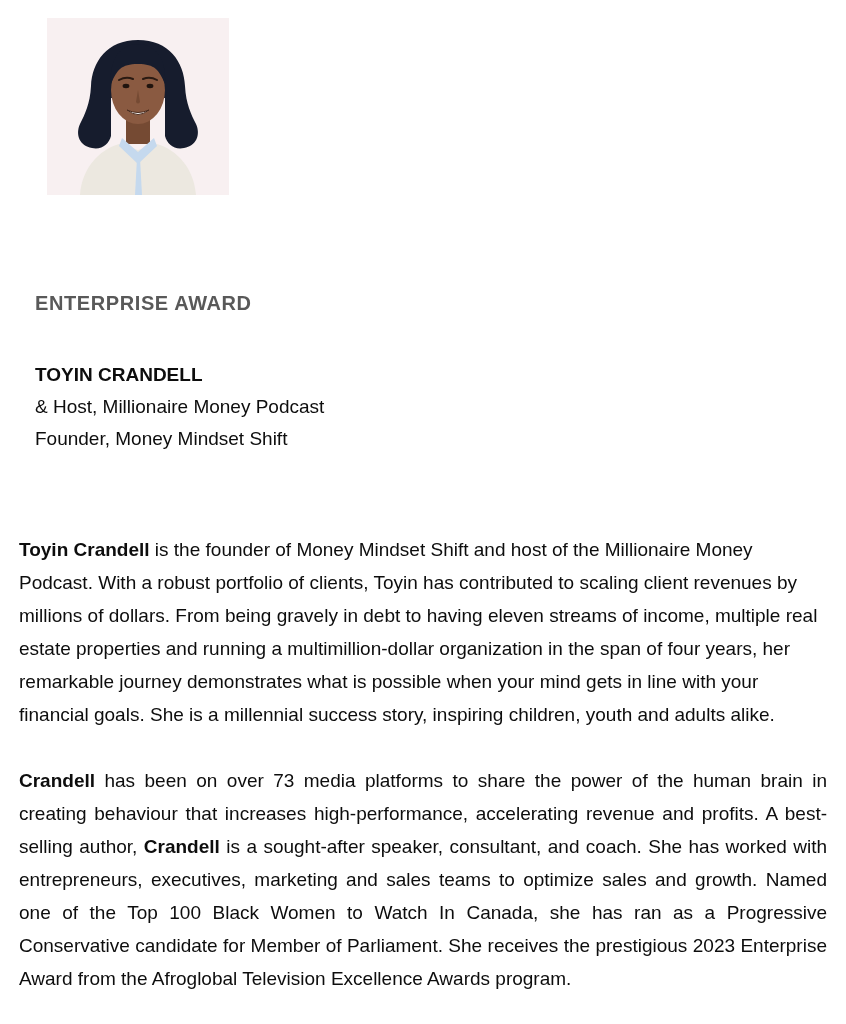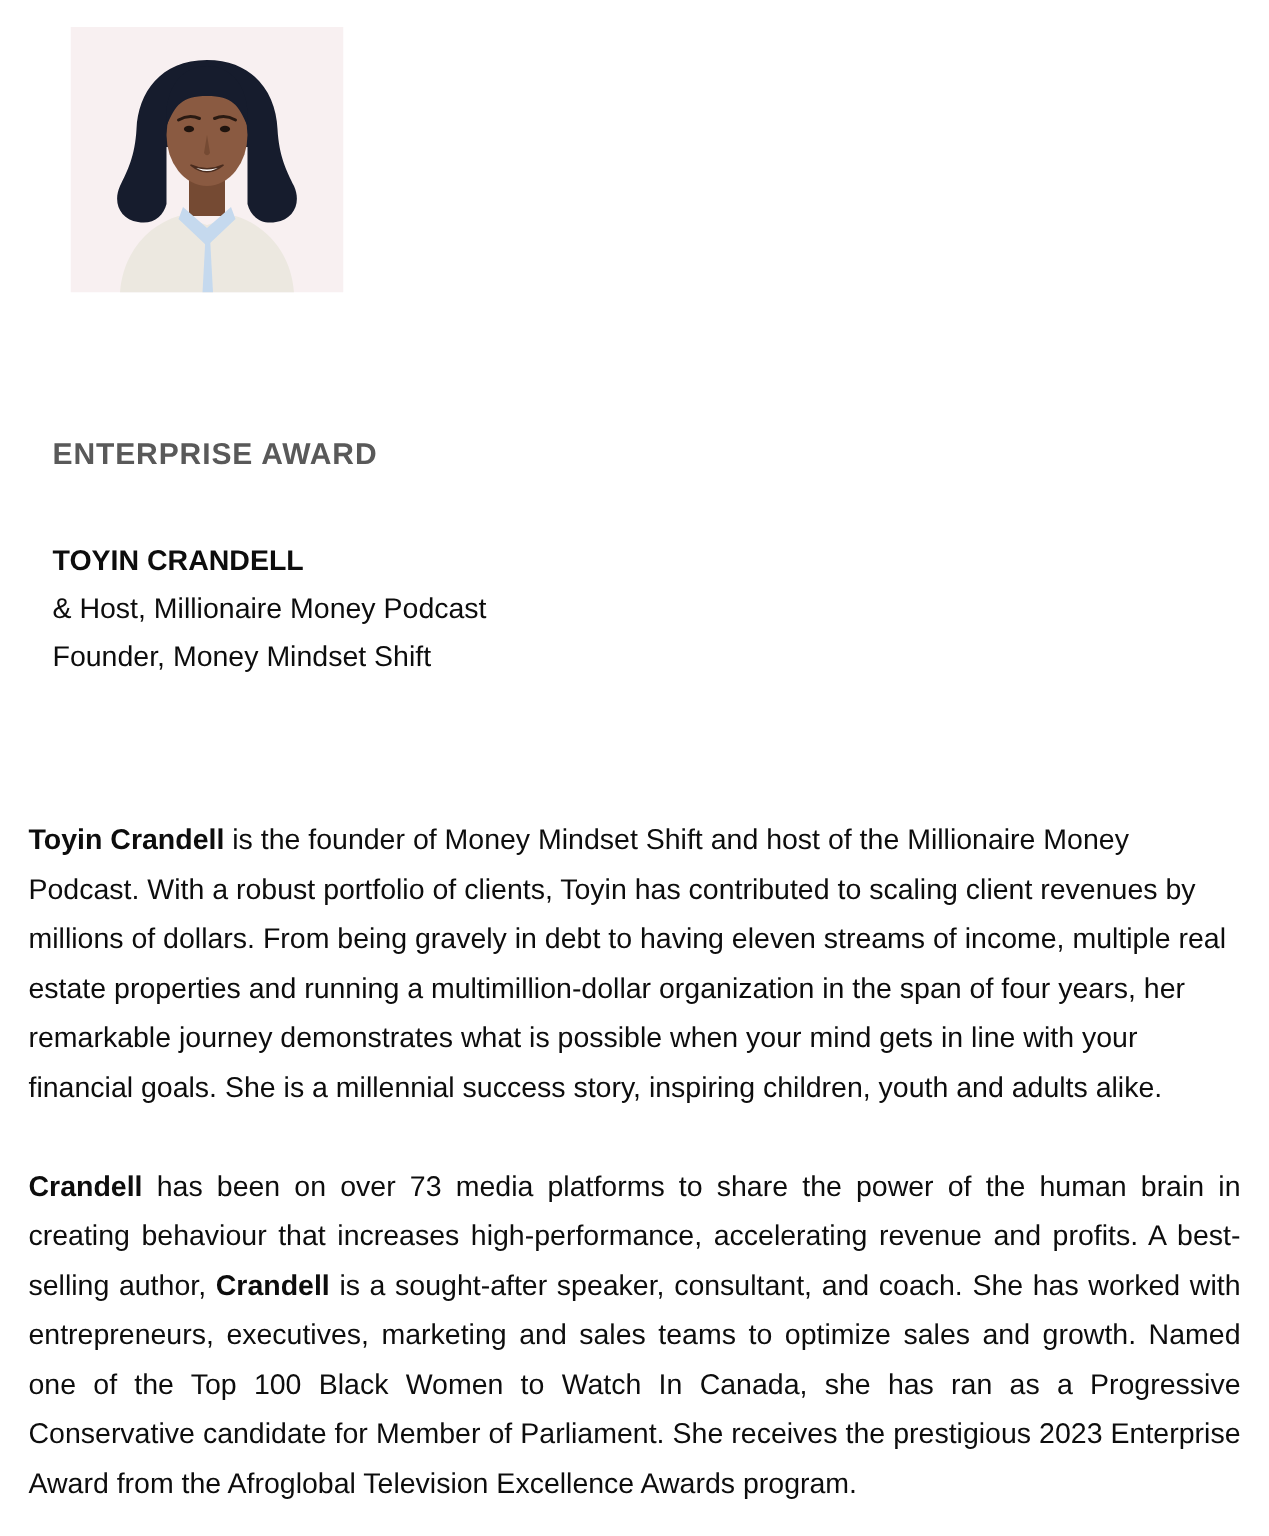--- a/index.html
+++ b/index.html
@@ -48,21 +48,21 @@
   .bio {
     position: absolute;
     left: 19px;
     top: 529px;
     width: 808px;
     font-size: 19px;
     line-height: 33px;
     color: #0d0d0d;
   }
   .bio p {
-    margin: 15px 0 33px 0;
+    margin: 4px 0 33px 0;
   }
   .bio p.justified {
     text-align: justify;
   }
   .bio b { font-weight: bold; }
 </style>
 </head>
 <body>
 
 <svg class="portrait" viewBox="0 0 182 177" aria-hidden="true">

